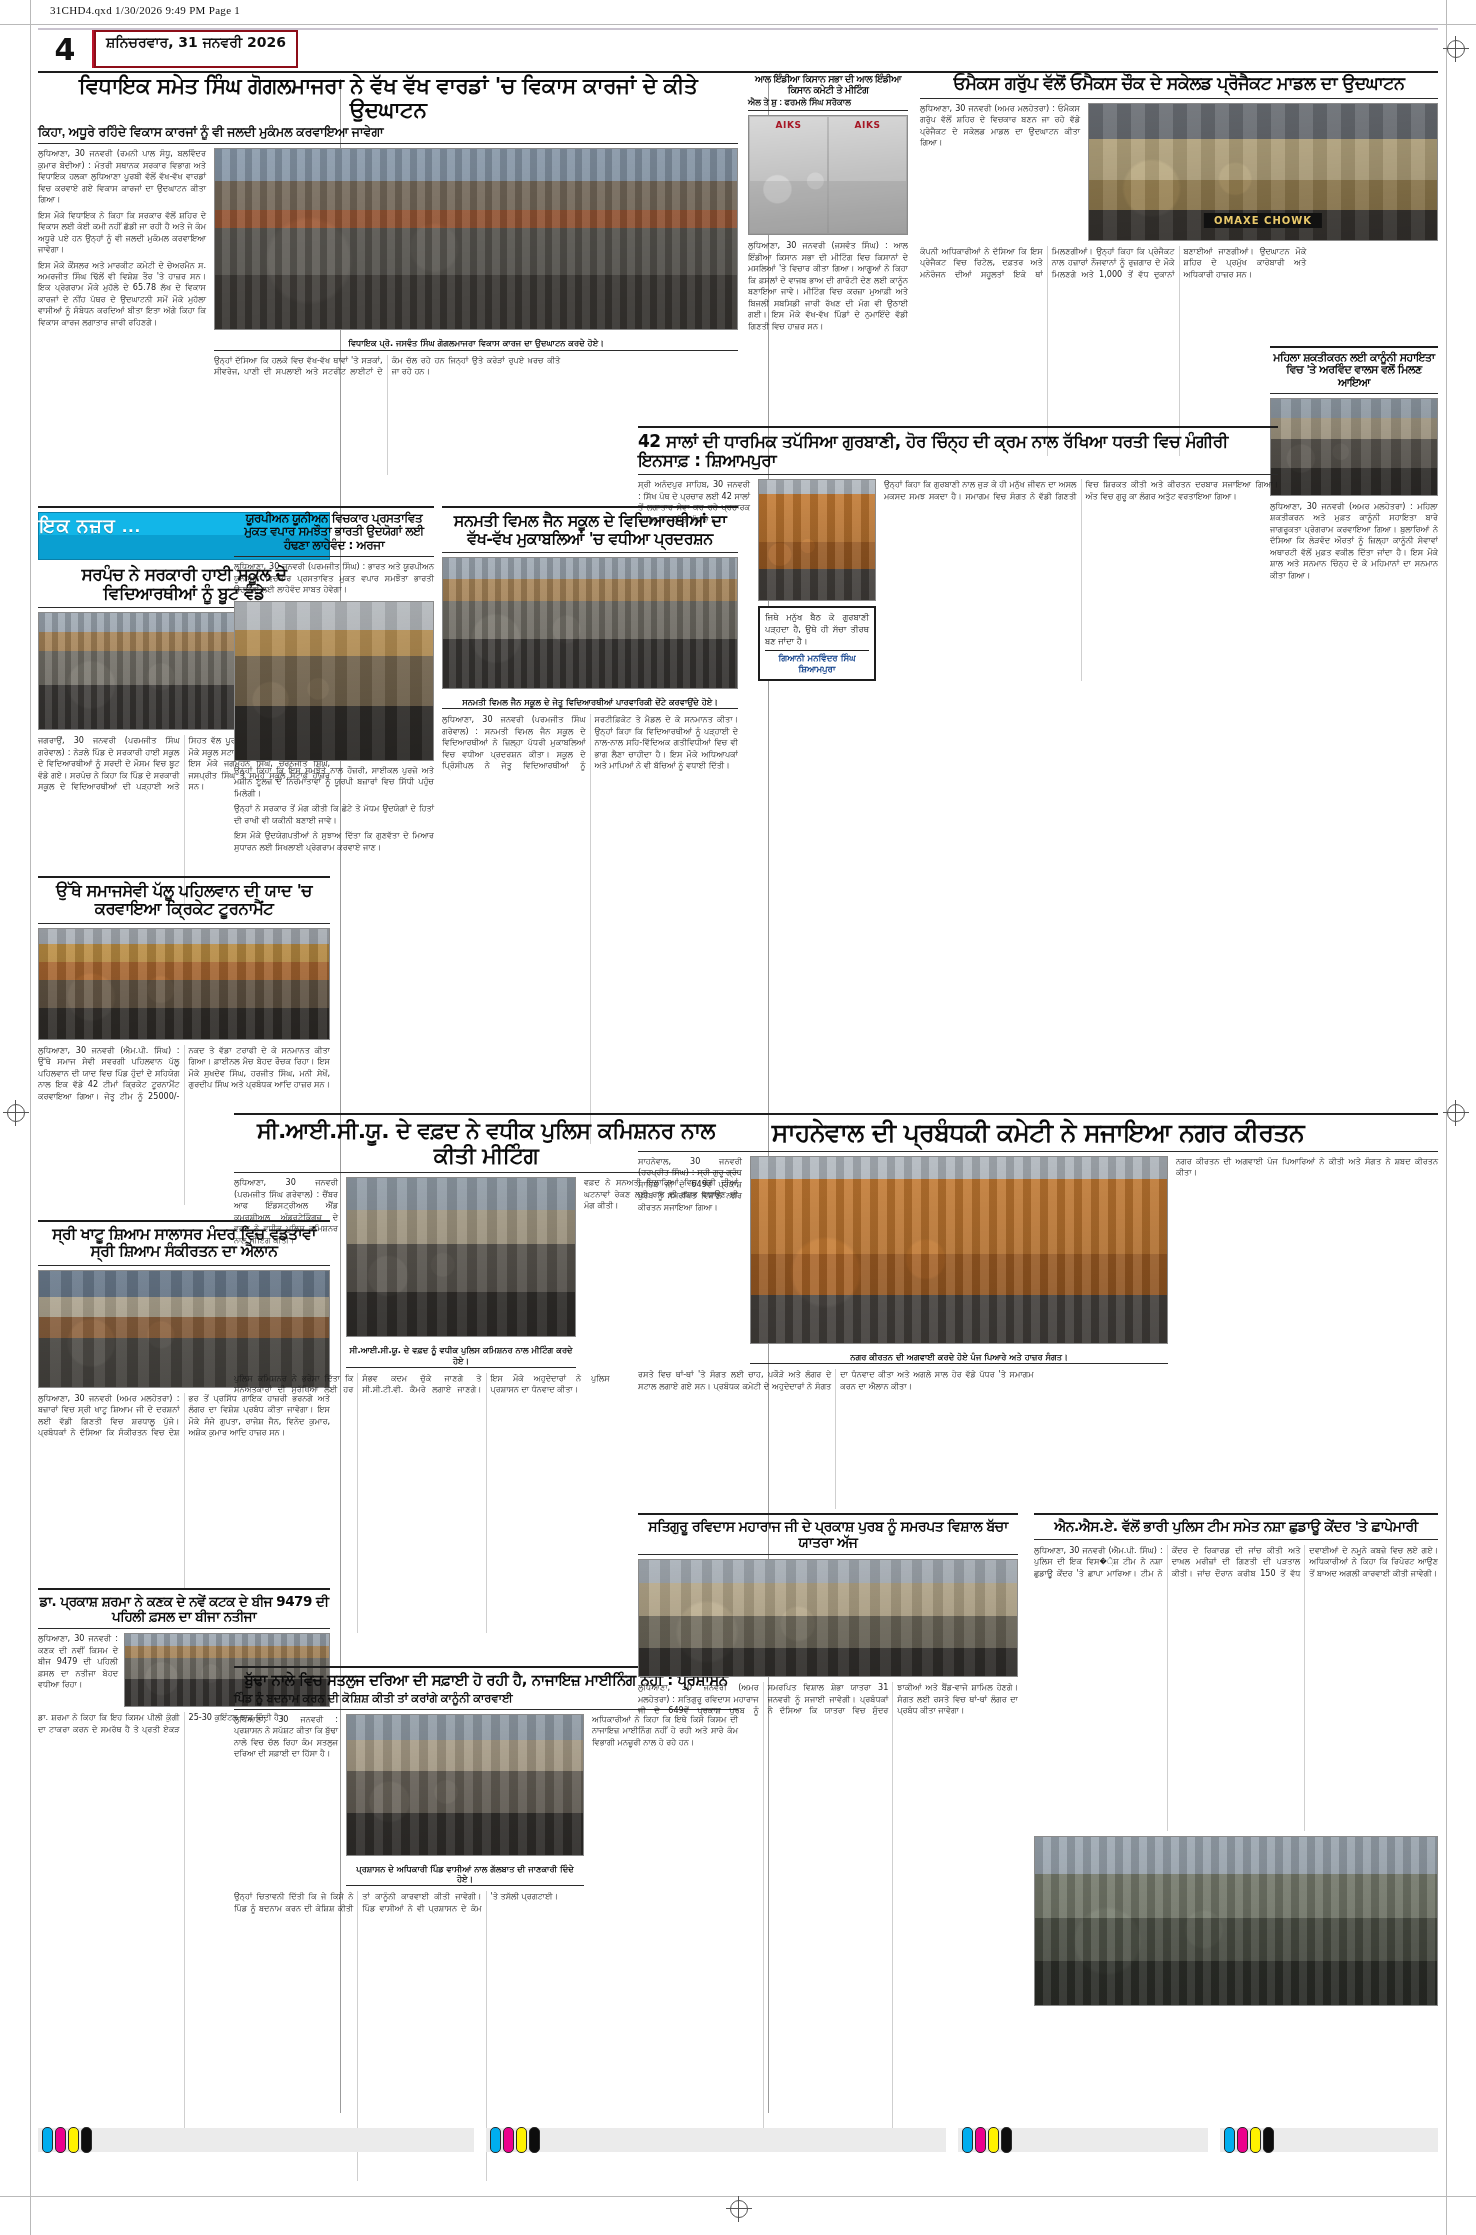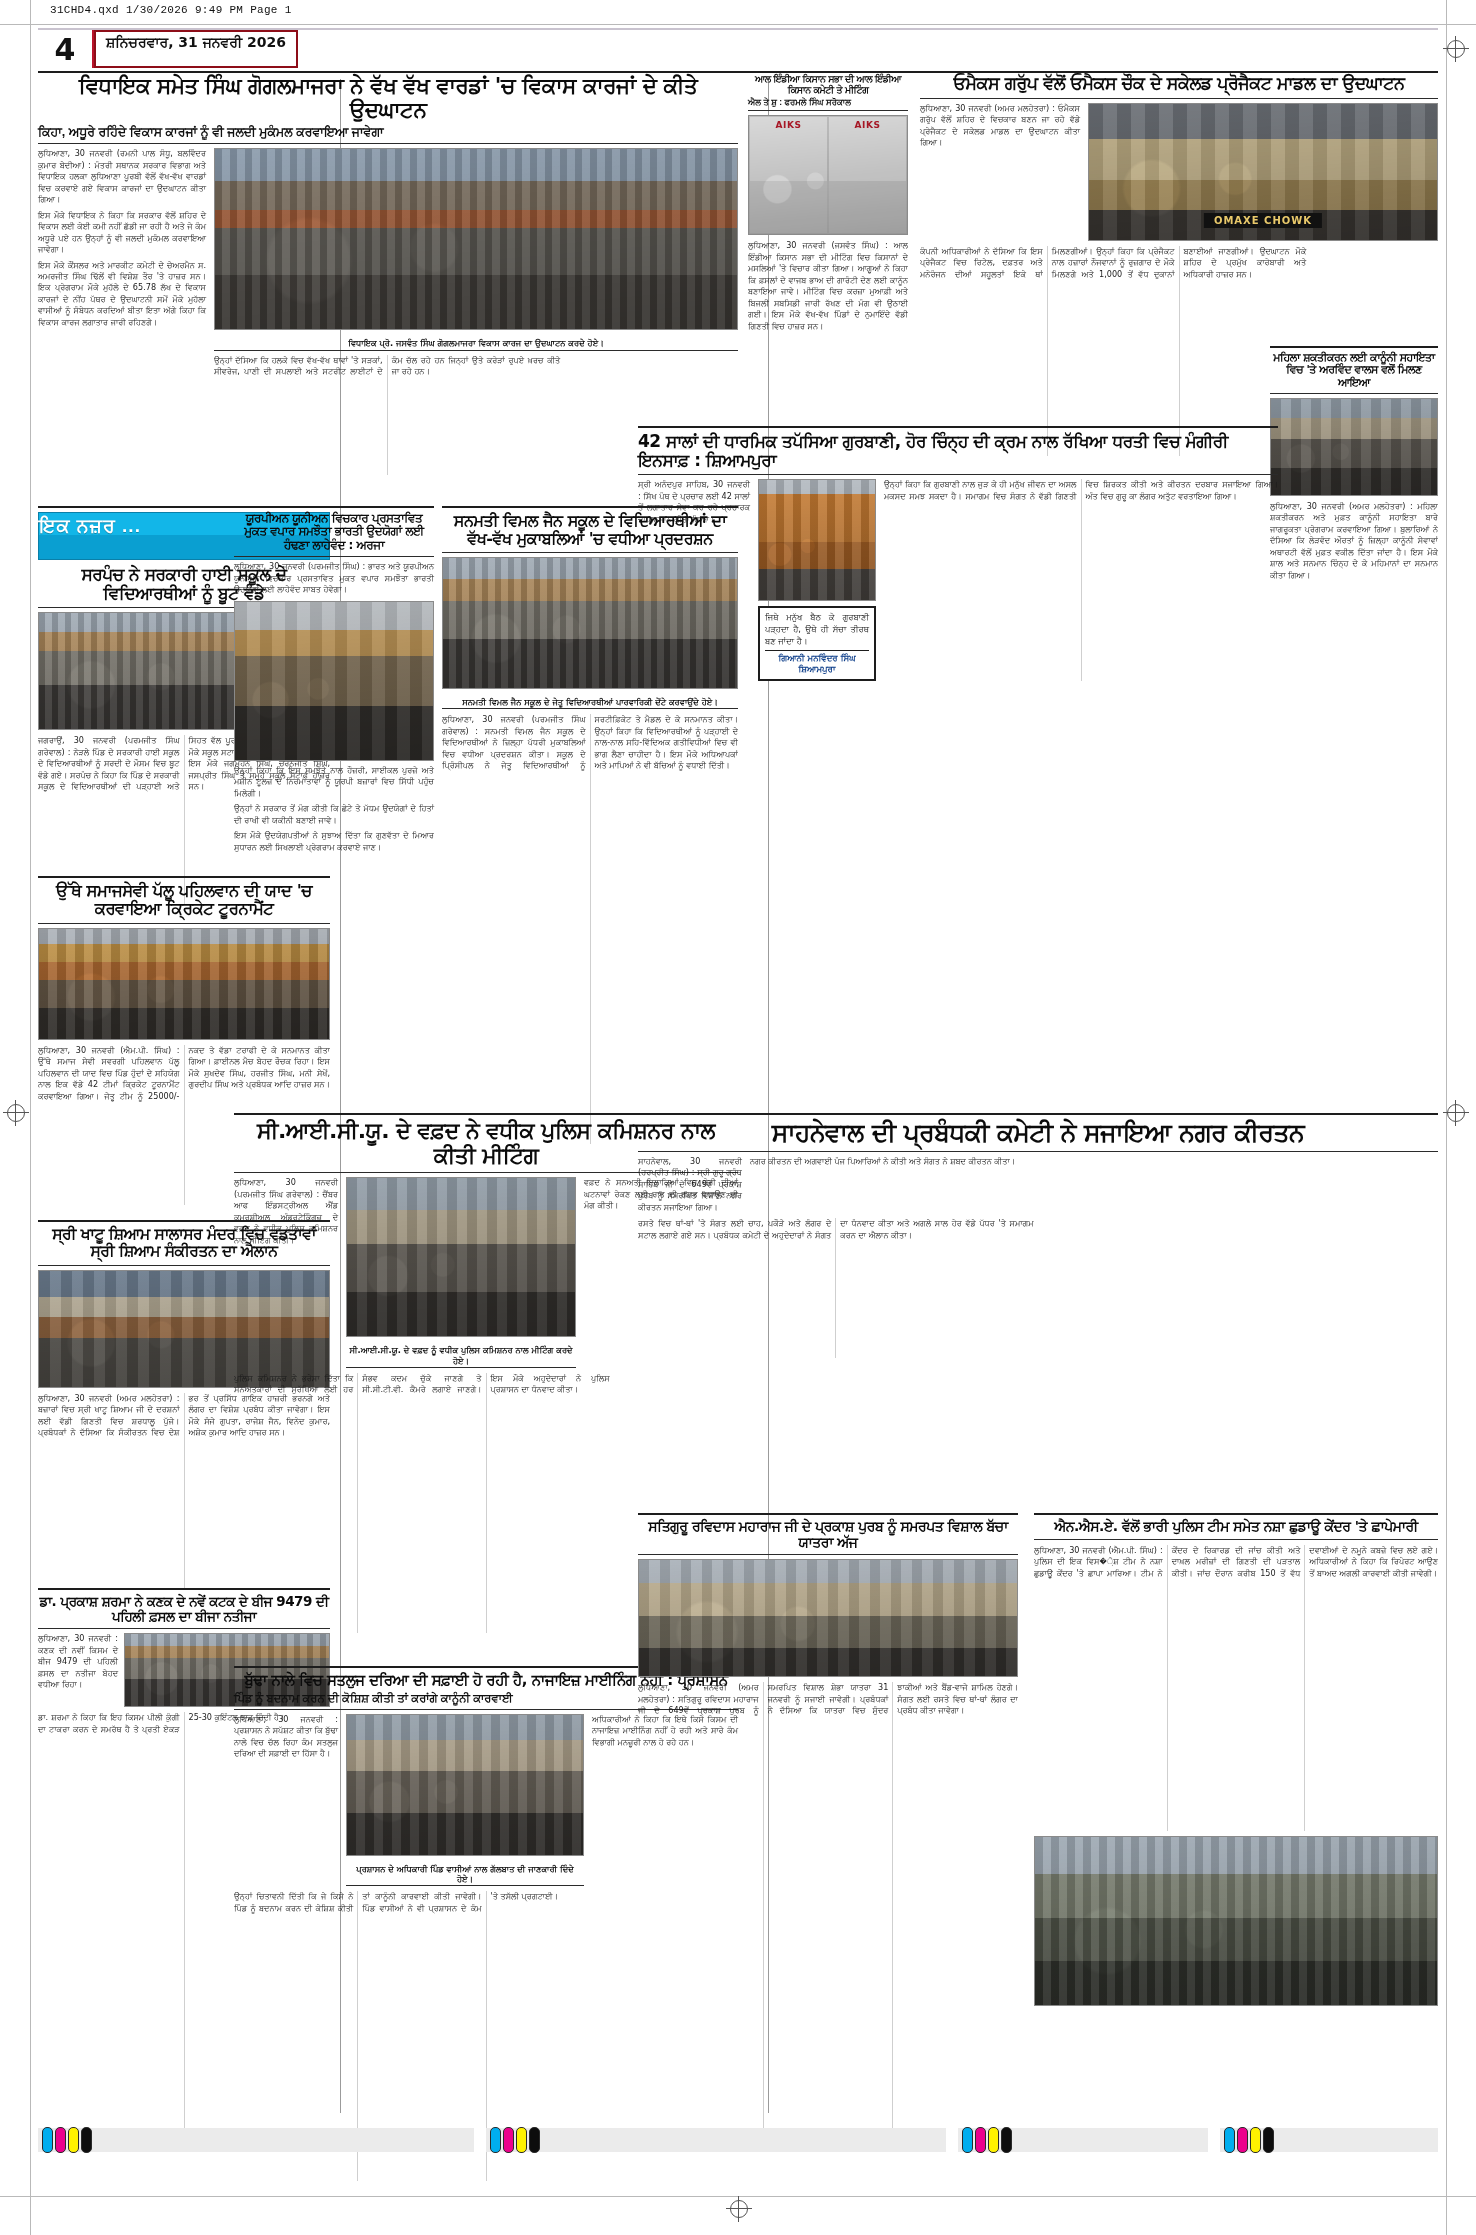--- a/index.html
+++ b/index.html
@@ -8,21 +8,21 @@
     width:1476px; height:2235px;
     background:#fff;
     font-family:"Liberation Sans", sans-serif;
     position:relative;
     overflow:hidden;
   }
 
   
   .file-slug{
     position:absolute; left:50px; top:4px;
-    font-family:Liberation Mono, monospace;
+    font-family:Liberation Serif, serif;
     font-size:11px; color:#111; letter-spacing:.3px; white-space:nowrap;
   }
   .crop-v{ position:absolute; top:0; width:1px; height:2235px; background:#b9b9b9; }
   .crop-h{ position:absolute; left:0; width:1476px; height:1px; background:#b9b9b9; }
   .reg-mark{ position:absolute; width:26px; height:26px; }
   .reg-mark:before{content:"";position:absolute;left:12px;top:0;width:1px;height:26px;background:#555;}
   .reg-mark:after{content:"";position:absolute;top:12px;left:0;height:1px;width:26px;background:#555;}
   .reg-ring{position:absolute;left:4px;top:4px;width:18px;height:18px;border:1px solid #555;border-radius:50%;}
 
   .page{
@@ -487,20 +487,24 @@
   </div>
 
   <div style="position:absolute;left:600px;top:1085px;width:800px;">
     <div class="hr-med" style="margin-bottom:4px"></div>
     <div class="pb-head" style="font-size:25px">ਸਾਹਨੇਵਾਲ ਦੀ ਪ੍ਰਬੰਧਕੀ ਕਮੇਟੀ ਨੇ ਸਜਾਇਆ ਨਗਰ ਕੀਰਤਨ</div>
     <div class="hr-thin" style="margin-top:4px"></div>
     <div style="display:flex;gap:8px;margin-top:4px">
       <div style="width:104px" class="pb-body">
         <span>ਸਾਹਨੇਵਾਲ, 30 ਜਨਵਰੀ (ਹਰਪ੍ਰੀਤ ਸਿੰਘ) : ਸ੍ਰੀ ਗੁਰੂ ਗ੍ਰੰਥ ਸਾਹਿਬ ਜੀ ਦੇ 649ਵੇਂ ਪ੍ਰਕਾਸ਼ ਪੁਰਬ ਨੂੰ ਸਮਰਪਿਤ ਵਿਸ਼ਾਲ ਨਗਰ ਕੀਰਤਨ ਸਜਾਇਆ ਗਿਆ।</span>
       </div>
+      <div style="width:418px">
+        <div class="photo ph-saffron" style="height:188px"></div>
+        <div class="caption">ਨਗਰ ਕੀਰਤਨ ਦੀ ਅਗਵਾਈ ਕਰਦੇ ਹੋਏ ਪੰਜ ਪਿਆਰੇ ਅਤੇ ਹਾਜ਼ਰ ਸੰਗਤ।</div>
+      </div>
       <div style="flex:1" class="pb-body">
         <span>ਨਗਰ ਕੀਰਤਨ ਦੀ ਅਗਵਾਈ ਪੰਜ ਪਿਆਰਿਆਂ ਨੇ ਕੀਤੀ ਅਤੇ ਸੰਗਤ ਨੇ ਸ਼ਬਦ ਕੀਰਤਨ ਕੀਤਾ।</span>
       </div>
     </div>
     <div class="cols-4 pb-body" style="margin-top:5px;height:140px;overflow:hidden">
       <span>ਰਸਤੇ ਵਿਚ ਥਾਂ-ਥਾਂ 'ਤੇ ਸੰਗਤ ਲਈ ਚਾਹ, ਪਕੌੜੇ ਅਤੇ ਲੰਗਰ ਦੇ ਸਟਾਲ ਲਗਾਏ ਗਏ ਸਨ।</span>
       <span>ਪ੍ਰਬੰਧਕ ਕਮੇਟੀ ਦੇ ਅਹੁਦੇਦਾਰਾਂ ਨੇ ਸੰਗਤ ਦਾ ਧੰਨਵਾਦ ਕੀਤਾ ਅਤੇ ਅਗਲੇ ਸਾਲ ਹੋਰ ਵੱਡੇ ਪੱਧਰ 'ਤੇ ਸਮਾਗਮ ਕਰਨ ਦਾ ਐਲਾਨ ਕੀਤਾ।</span>
     </div>
   </div>
 

